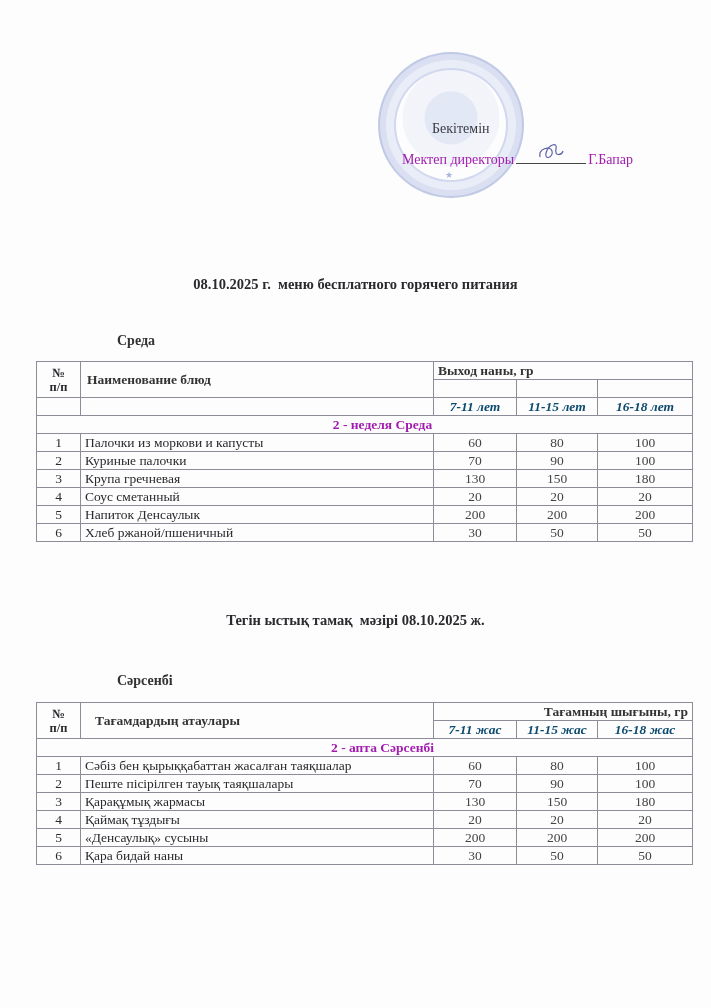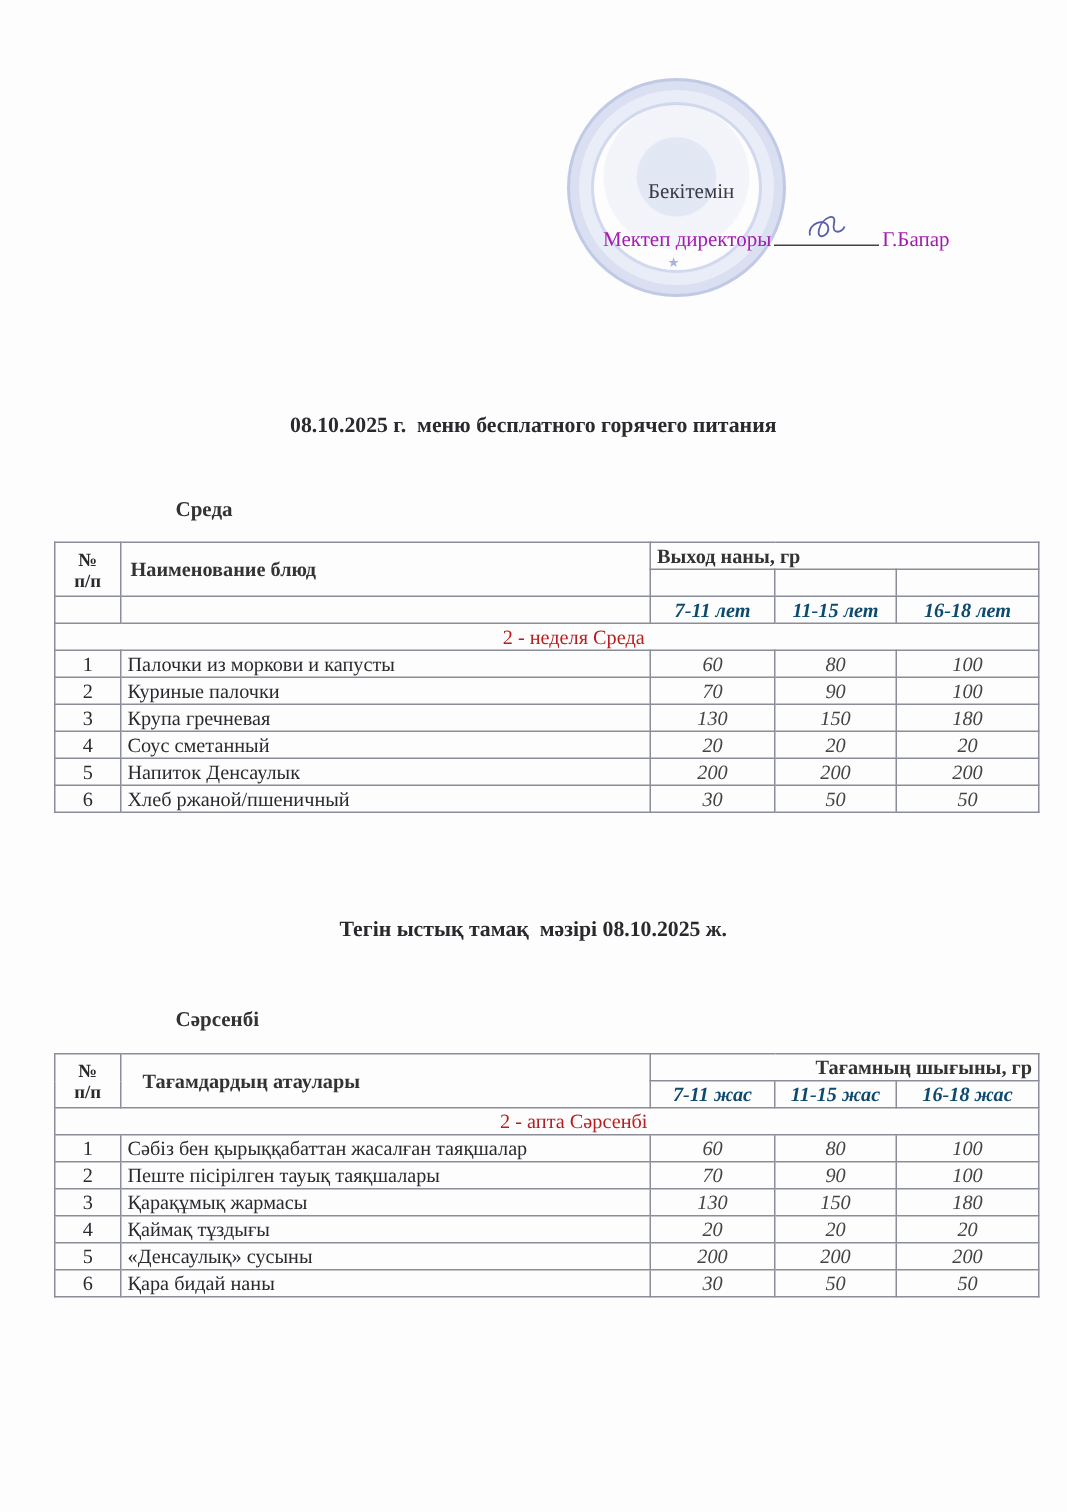--- a/index.html
+++ b/index.html
@@ -19,23 +19,23 @@
   .approve { left: 432px; top: 121px; font-size: 14px; color: #3a3a44; }
   .director-line { left: 402px; top: 151px; font-size: 14px; color: #a21caf; white-space: nowrap; }
   .sig-blank { display: inline-block; width: 70px; border-bottom: 1px solid #444; margin: 0 2px; position: relative; height: 12px; vertical-align: baseline; }
   .signature { position: absolute; left: 20px; top: -12px; width: 30px; height: 26px; }
   .title { font-weight: bold; font-size: 14.5px; left: 0; width: 711px; text-align: center; white-space: pre; color: #2a2a2e; }
   .day { font-weight: bold; font-size: 14px; left: 117px; color: #333; }
   table { position: absolute; border-collapse: collapse; table-layout: fixed; font-size: 13.5px; }
   td { border: 1px solid #8b8e98; padding: 0 4px; height: 17px; line-height: 17px; }
   .hdr { font-weight: bold; color: #333; }
   .num { text-align: center; }
-  .val { text-align: center; font-style: italic; color: #444; }
+  .val { text-align: center; color: #444; }
   .age { text-align: center; font-style: italic; font-weight: bold; color: #0c4a6e; }
-  .section { text-align: center; font-weight: normal; color: #b91c1c; padding-left: 40px; }
+  .section { text-align: center; font-weight: bold; color: #a21caf; padding-left: 40px; }
   .numhdr { text-align: center; font-weight: bold; font-size: 12.5px; line-height: 14px; }
 </style>
 </head>
 <body>
 
 <div class="abs stamp"></div>
 <div class="abs stamp-star">★</div>
 <div class="abs approve">Бекітемін</div>
 <div class="abs director-line">
   <span>Мектеп директоры</span><span class="sig-blank"><svg class="signature" viewBox="0 0 30 26">

